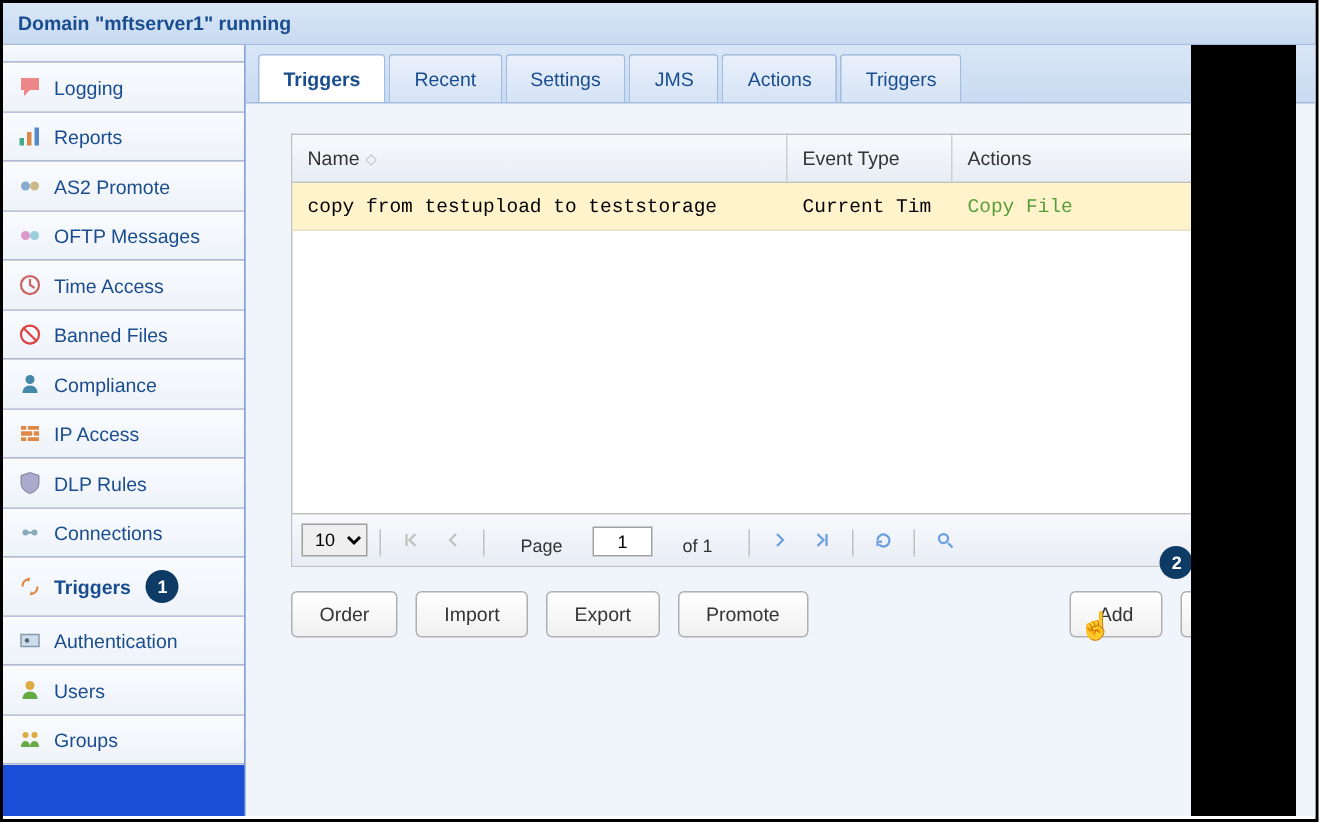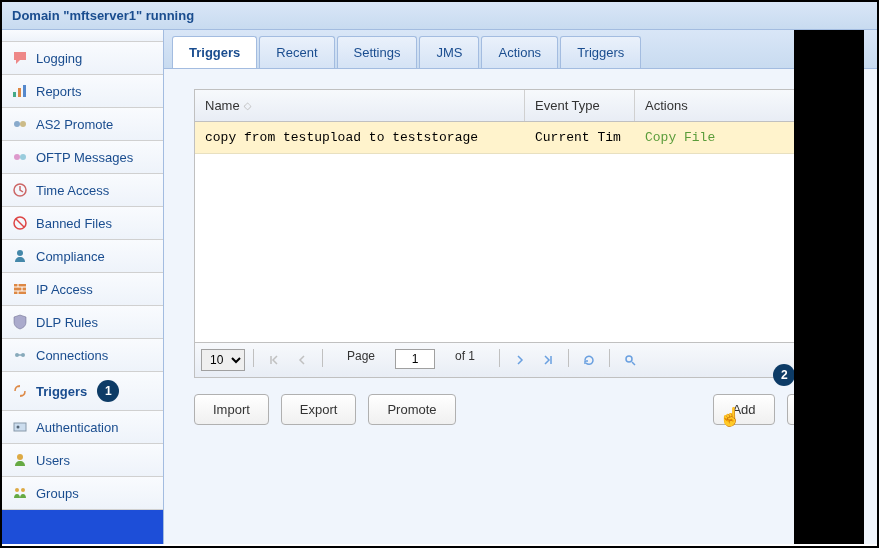--- a/index.html
+++ b/index.html
@@ -34,21 +34,21 @@
     .col-name { width: 330px; }
     .col-event { width: 110px; }
     .col-actions { flex: 1; }
     .sort-icon { margin-left: 4px; color: #bbb; font-size: 10px; }
     
     .grid-body { min-height: 220px; }
     .grid-row { display: flex; background: #fff3cc; border-bottom: 1px solid #e8e0c0; font-family: Liberation Mono, monospace; }
     .grid-cell { padding: 8px 10px; border-right: 1px solid transparent; font-size: 13px; }
     .grid-cell.col-actions span { color: #5a9c3a; }
     
-    .paging-bar { display: flex; align-items: flex-start; padding: 6px; border-top: 1px solid #c0c0c0; background: linear-gradient(#f7f9fc, #e8edf5); gap: 4px; }
+    .paging-bar { display: flex; align-items: flex-end; padding: 6px; border-top: 1px solid #c0c0c0; background: linear-gradient(#f7f9fc, #e8edf5); gap: 4px; }
     .page-size-select { border: 1px solid #a0a0a0; padding: 2px 4px; font-size: 12px; }
     .pg-btn { width: 24px; height: 22px; display: inline-flex; align-items: center; justify-content: center; border: none; background: transparent; cursor: pointer; color: #6aa0e0; }
     .pg-btn.disabled { color: #c0c0c0; cursor: default; }
     .pg-sep { width: 1px; height: 18px; background: #c0c0c0; margin: 0 4px; }
     .pg-text { font-size: 12px; color: #333; margin: 0 16px; }
     .pg-input { width: 40px; border: 1px solid #a0a0a0; padding: 2px 4px; text-align: center; font-size: 12px; }
     
     .action-bar { display: flex; padding: 16px 0; gap: 12px; align-items: center; }
     .btn { padding: 7px 18px; border: 1px solid #b0b0b0; border-radius: 4px; background: linear-gradient(#ffffff, #f0f0f0); cursor: pointer; font-size: 13px; color: #333; }
     .action-bar-right { margin-left: auto; display: flex; gap: 12px; position: relative; }
@@ -274,20 +274,21 @@
           <button class="pg-btn">
               <svg width="12" height="12" viewBox="0 0 12 12">
                 <circle cx="5" cy="5" r="3" stroke="currentColor" stroke-width="1.5" fill="none"></circle>
                 <path d="M8 8l3 3" stroke="currentColor" stroke-width="1.5"></path>
               </svg>
             </button>
         </div>
       </div>
 
       <div class="action-bar">
+        <button class="btn">Order</button>
         <button class="btn">Import</button>
         <button class="btn">Export</button>
         <button class="btn">Promote</button>
         <div class="action-bar-right">
           <div style="position:relative">
             <div class="badge2-wrapper"><span class="badge-num">2</span></div>
             <button class="btn">Add</button>
             <span class="cursor-hand" style="left:6px; top:12px;">☝</span>
           </div>
           <button class="btn">Edit</button>

